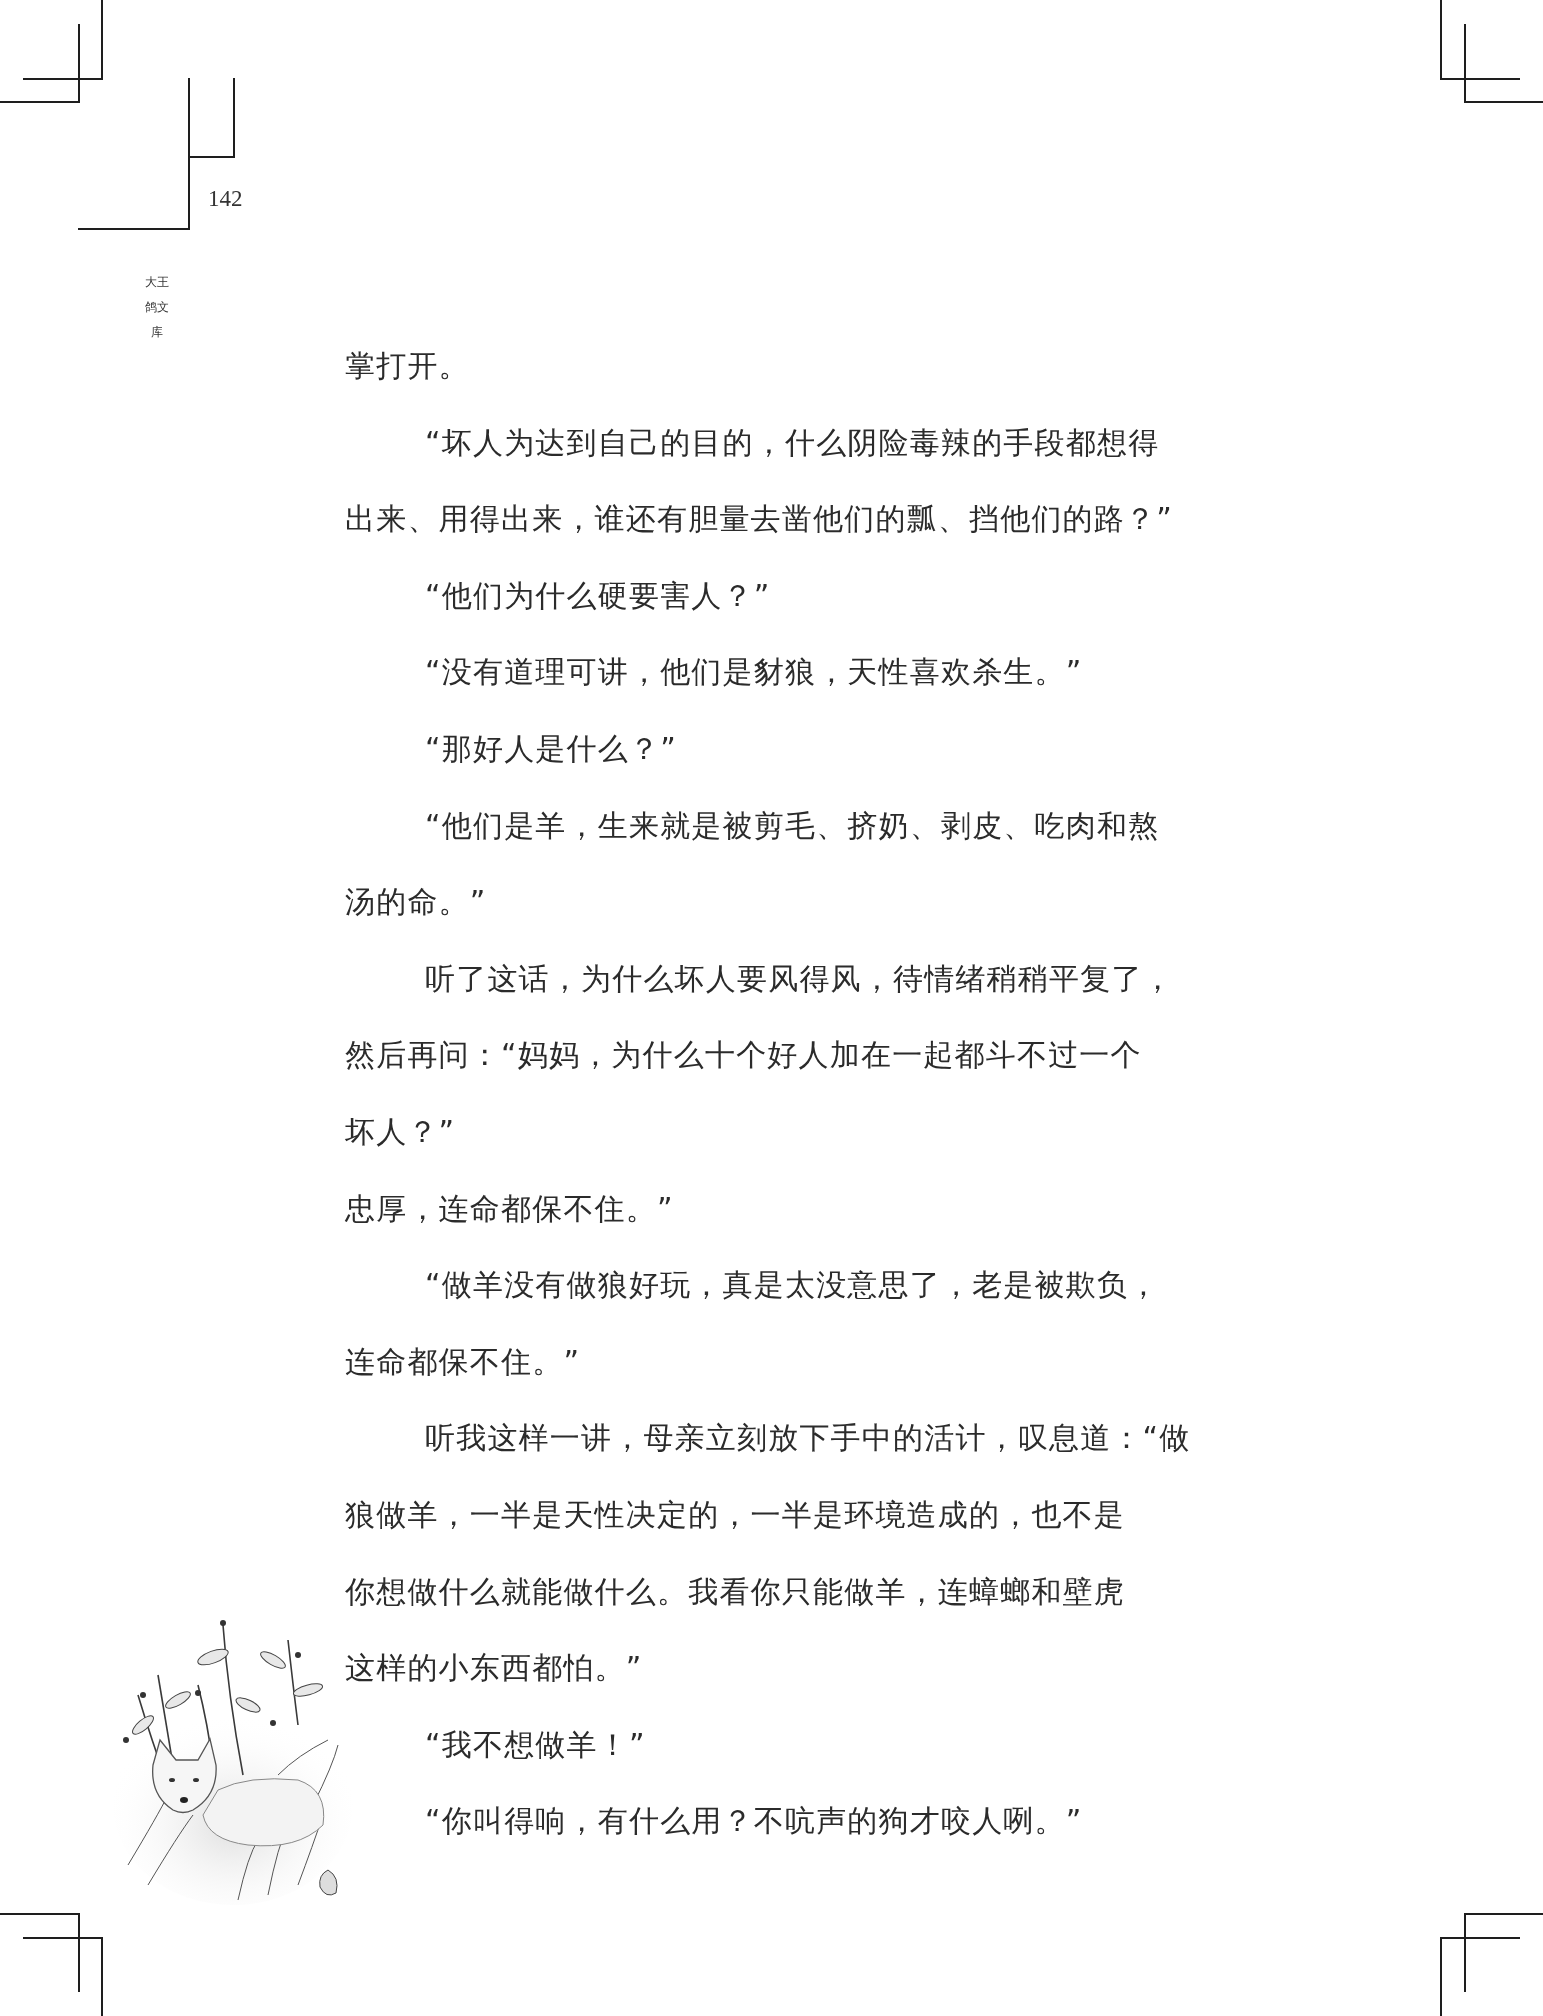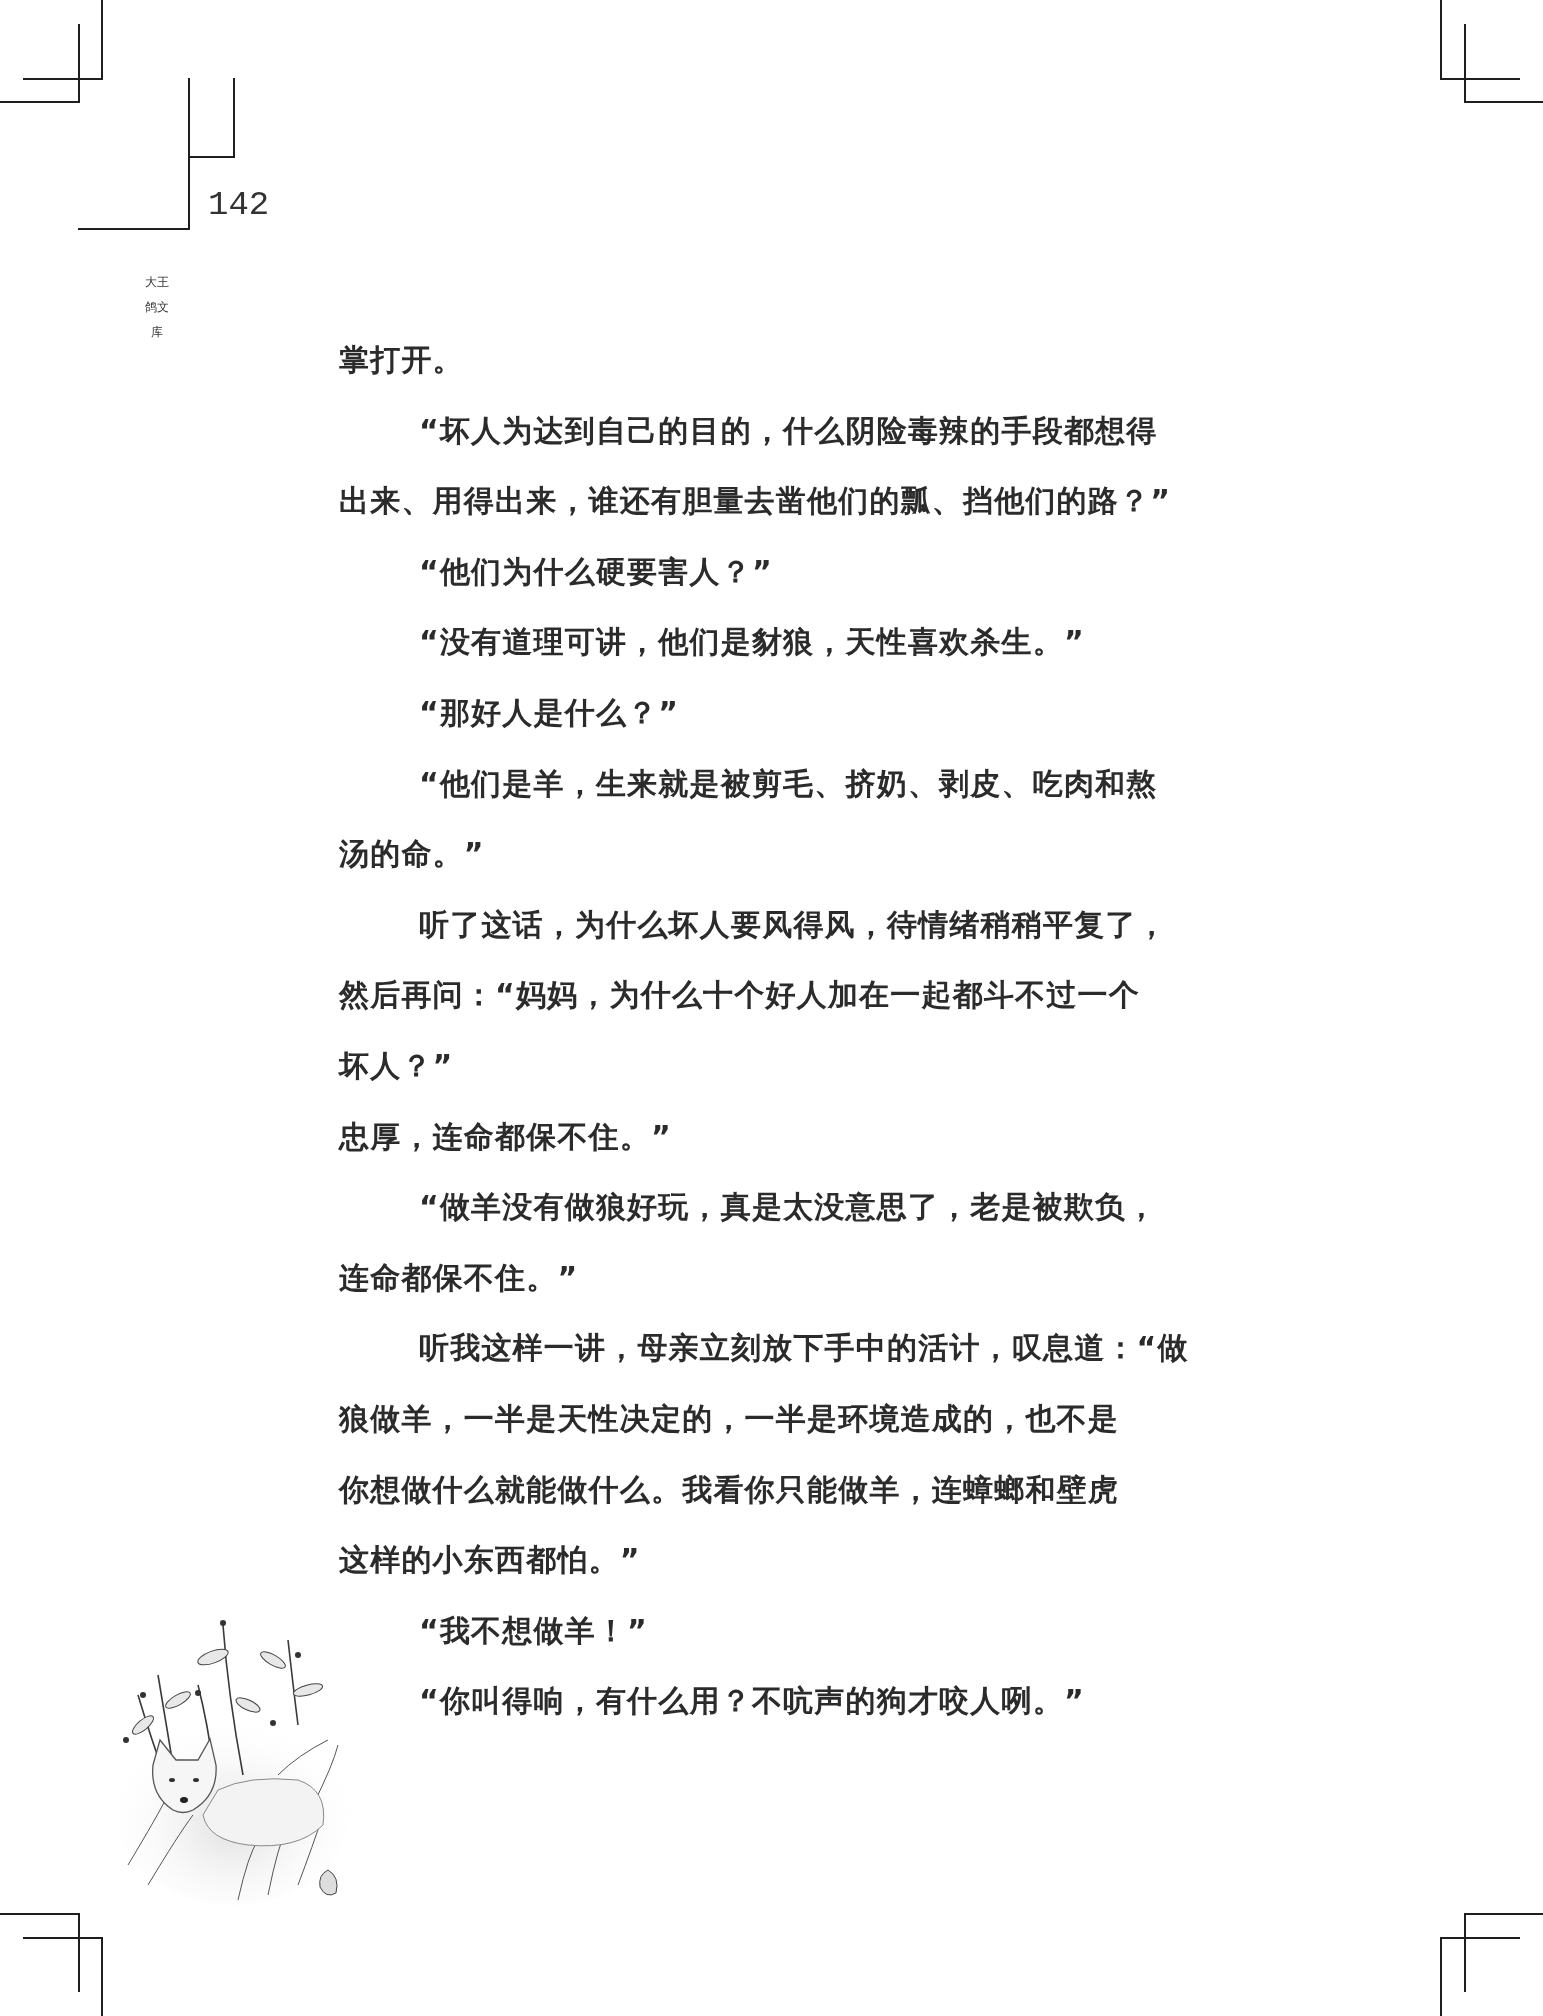--- a/index.html
+++ b/index.html
@@ -7,34 +7,34 @@
       width: 1543px; height: 2016px; position: relative; overflow: hidden;
       background: #ffffff; color: #2a2a2a;
       font-family: "DejaVu Sans", sans-serif;
     }
     .mark { position: absolute; background: #1e1e1e; }
     .h { height: 2px; }
     .v { width: 2px; }
 
     .page-number {
       position: absolute; left: 208px; top: 186px;
-      font-family: Liberation Mono, monospace;
-      font-size: 34px; color: #333; letter-spacing: 0px;
+      font-family: Liberation Serif, serif;
+      font-size: 23px; color: #333; letter-spacing: 0px;
     }
     .series-title {
       position: absolute; left: 144px; top: 270px; width: 26px;
       font-size: 12px; line-height: 25px; color: #333;
       text-align: center; word-break: break-all;
     }
     .body-text {
       position: absolute; left: 333px; top: 322px; width: 862px;
       font-size: 30px; line-height: 64.6px; color: #2b2b2b;
       letter-spacing: 1.2px;
     }
-    .para { margin: 6px; white-space: nowrap; font-weight: bold; }
+    .para { margin: 12px; white-space: nowrap; }
     .para.indent { padding-left: 80px; }
 
     .illustration {
       position: absolute; left: 98px; top: 1615px; width: 260px; height: 300px;
     }
   </style>
 </head>
 <body>
 
 <div>

